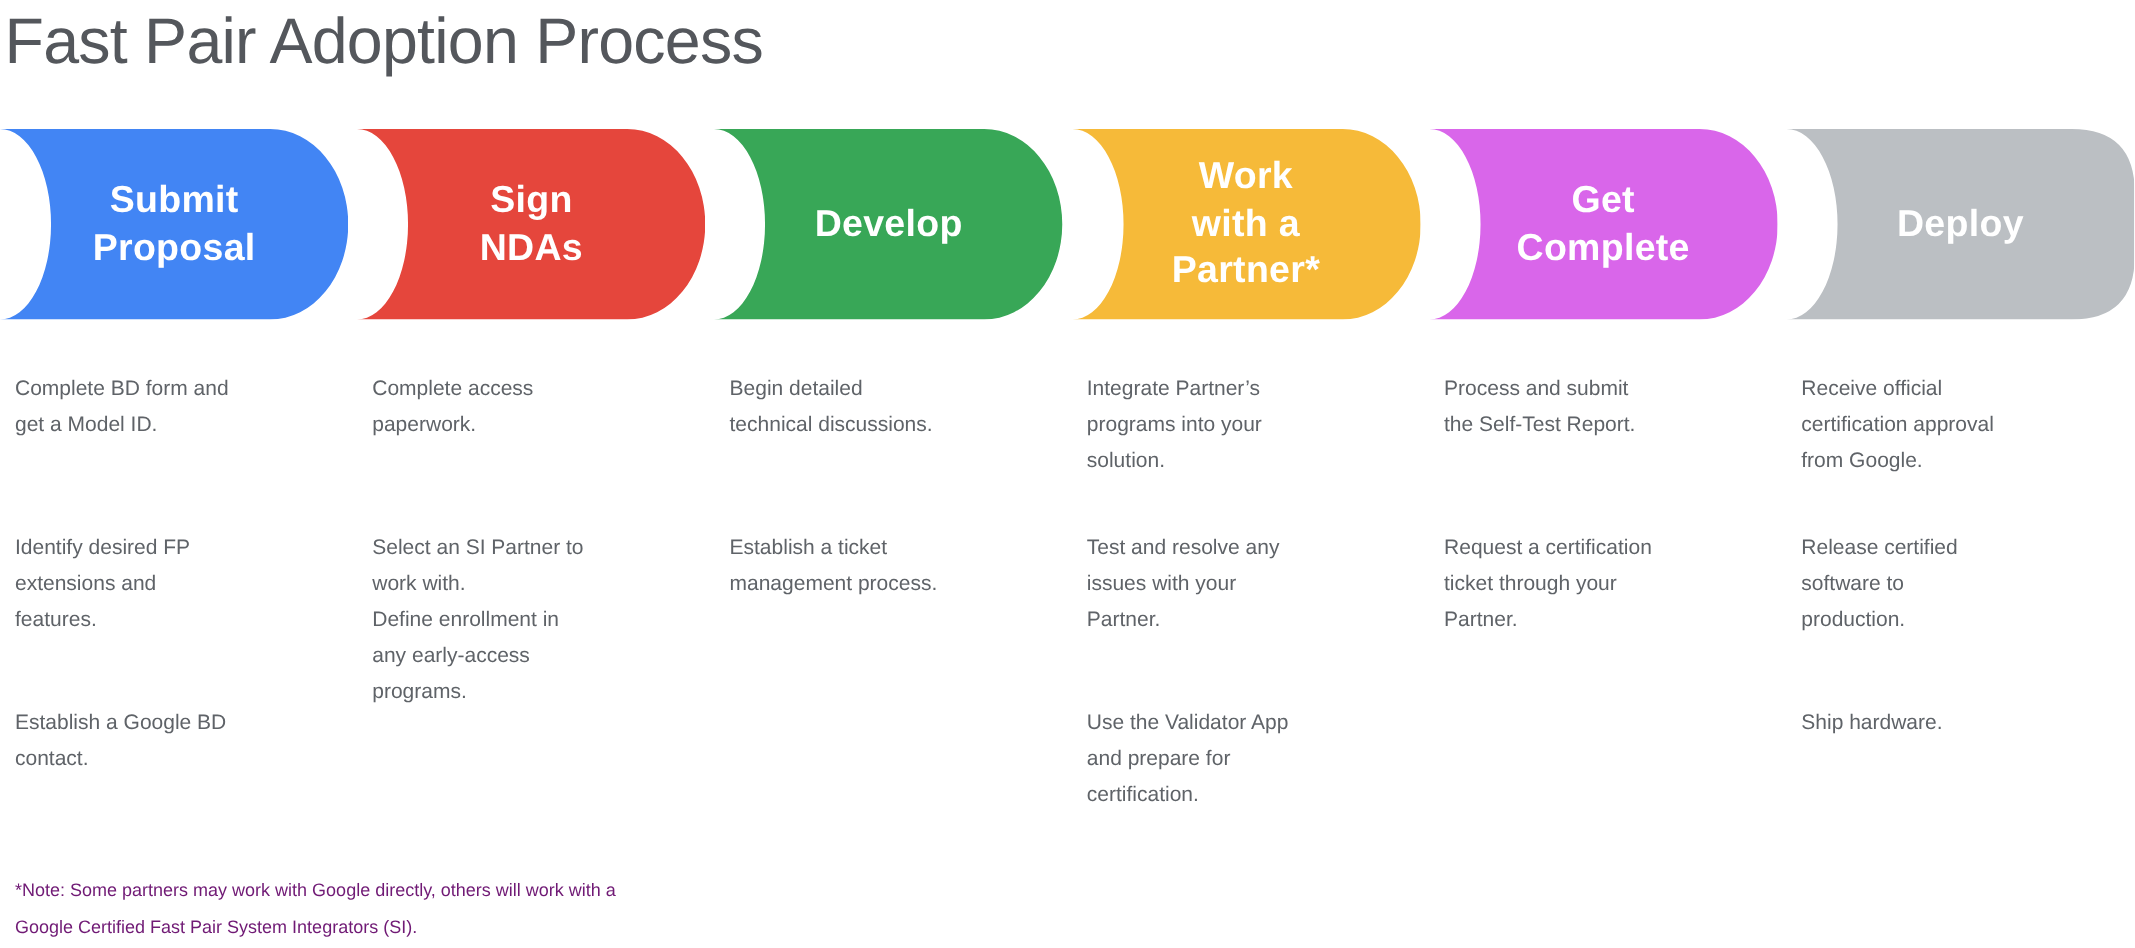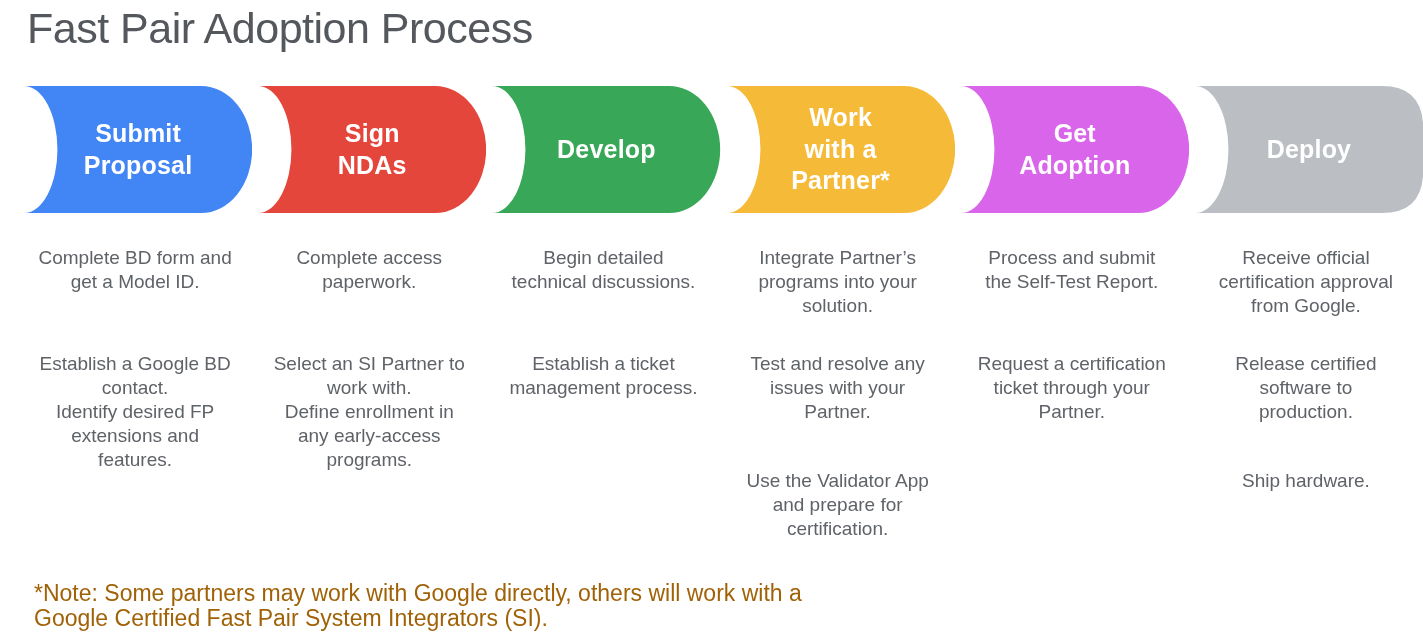--- a/index.html
+++ b/index.html
@@ -2,21 +2,20 @@
 <html><head>
 <meta charset="utf-8">
 <style>
   html, body { margin: 0; padding: 0; background: #ffffff; }
   .page {
     width: 1423px; height: 632px;
     background: #ffffff;
     font-family: "Liberation Sans", sans-serif;
     overflow: hidden;
     box-sizing: border-box;
-    padding-left: 24px;
   }
   .page-title {
     margin: 0;
     padding: 3px 0 0 3px;
     font-size: 43px;
     line-height: 50px;
     font-weight: 400;
     color: #54575c;
     letter-spacing: -0.5px;
   }
@@ -55,33 +54,32 @@
     gap: 6px;
     margin-top: 33px;
   }
   .col {
     flex: 1;
     box-sizing: border-box;
     padding: 0 16px 0 10px;
   }
   .desc {
     margin: 0;
-    font-size: 19px;
+    font-size: 14px;
     line-height: 24px;
     color: #5f6368;
     white-space: pre-line;
-    text-align: center;
   }
   .desc.r1 { min-height: 106px; }
   .desc.r2 { min-height: 117px; }
   .note {
     margin: 40px 0 0 10px;
-    font-size: 23px;
+    font-size: 12px;
     line-height: 25px;
-    color: #a16207;
+    color: #701a75;
     white-space: pre-line;
   }
 </style>
 </head>
 <body>
 
 <div class="page">
 
   <h1 class="page-title">Fast Pair Adoption Process</h1>
 
@@ -117,42 +115,42 @@
       <div class="stage-label">Work
 with a
 Partner*</div>
     </div>
 
     <div class="stage">
       <svg class="stage-shape" viewBox="0 0 232 126" preserveAspectRatio="none" aria-hidden="true">
         <path d="M0 0 H180 A52 63 0 0 1 180 126 H0 A34 63 0 0 0 0 0 Z" fill="#D966EA"></path>
       </svg>
       <div class="stage-label">Get
-Adoption</div>
+Complete</div>
     </div>
 
     <div class="stage">
       <svg class="stage-shape" viewBox="0 0 232 126" preserveAspectRatio="none" aria-hidden="true">
         <path d="M0 0 H190 Q232 0 232 42 V84 Q232 126 190 126 H0 A34 63 0 0 0 0 0 Z" fill="#BBBFC3"></path>
       </svg>
       <div class="stage-label">Deploy</div>
     </div>
 
   </div>
 
   <div class="columns">
 
     <div class="col">
       <p class="desc r1">Complete BD form and
 get a Model ID.</p>
-      <p class="desc r3">Establish a Google BD
-contact.</p>
       <p class="desc r2">Identify desired FP
 extensions and
 features.</p>
+      <p class="desc r3">Establish a Google BD
+contact.</p>
     </div>
 
     <div class="col">
       <p class="desc r1">Complete access
 paperwork.</p>
       <p class="desc r3">Select an SI Partner to
 work with.</p>
       <p class="desc r2">Define enrollment in
 any early-access
 programs.</p>

